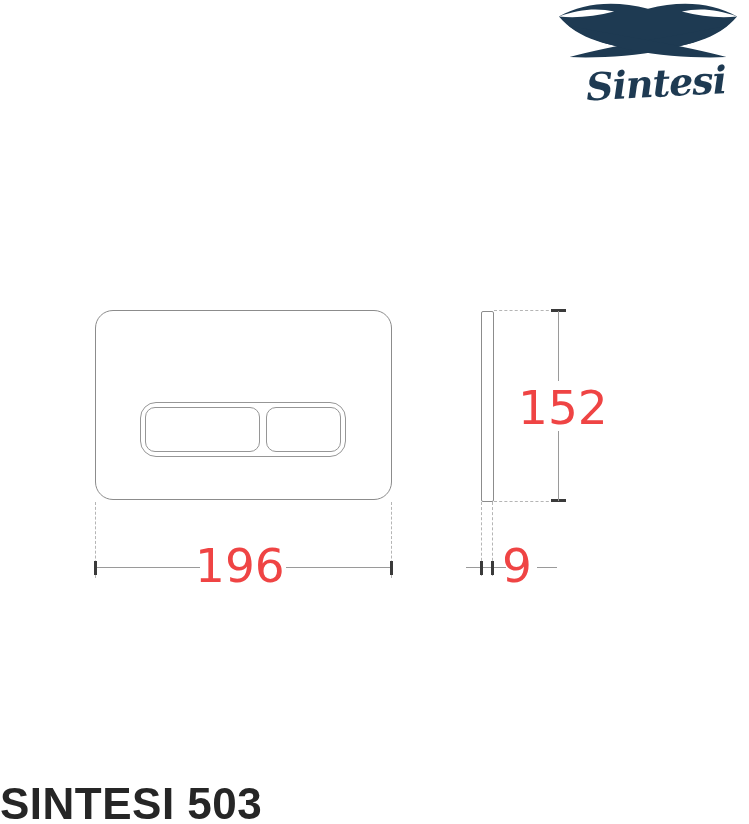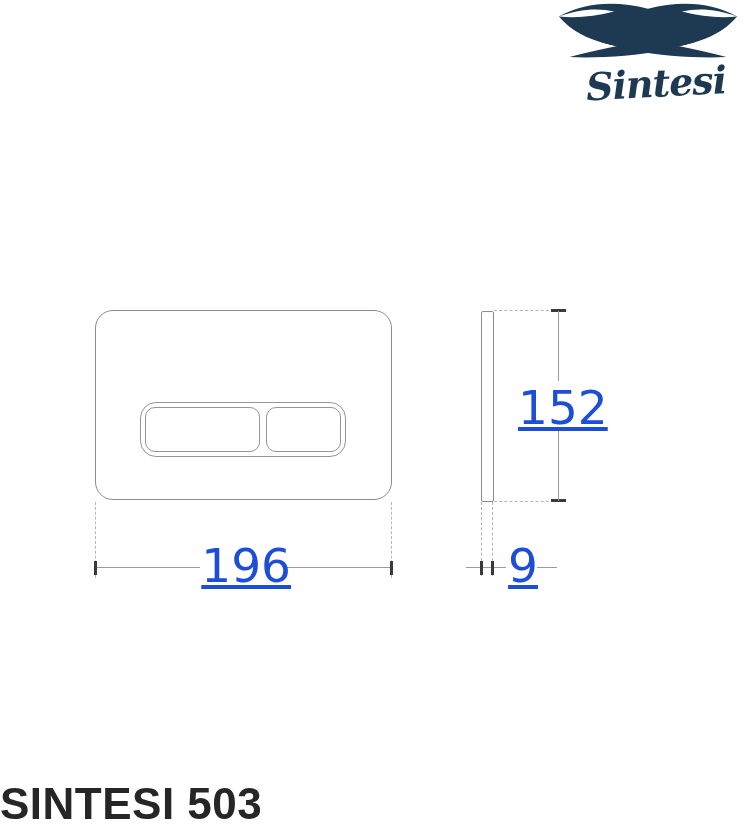--- a/index.html
+++ b/index.html
@@ -57,23 +57,22 @@
   .dash-h { border-top: 1px dashed #b5b5b5; height: 0; }
   .dim-h  { border-top: 1.5px solid #9a9a9a; height: 0; }
   .dim-v  { border-left: 1.5px solid #9a9a9a; width: 0; }
   .tick-v { width: 2.5px; height: 14px; background: #3a3a3a; }
   .tick-h { width: 15px; height: 3px; background: #3a3a3a; }
   .dim-num {
     font-family: "DejaVu Sans", sans-serif;
     font-weight: 500;
     font-size: 47px;
     line-height: 1;
-    color: #1d4ed8;
-    text-align: right;
-    text-decoration: underline;
+    color: #ef4444;
+    text-align: left;
   }
 
   
   .model-title {
     left: 0px; top: 782px;
     font-family: "Liberation Sans", sans-serif;
     font-weight: 600;
     font-size: 44px;
     letter-spacing: 0.5px;
     color: #262626;

